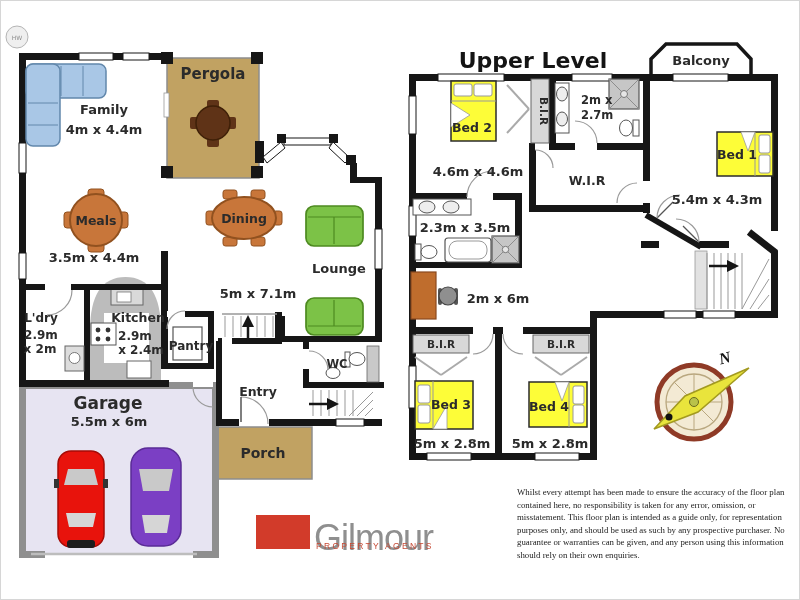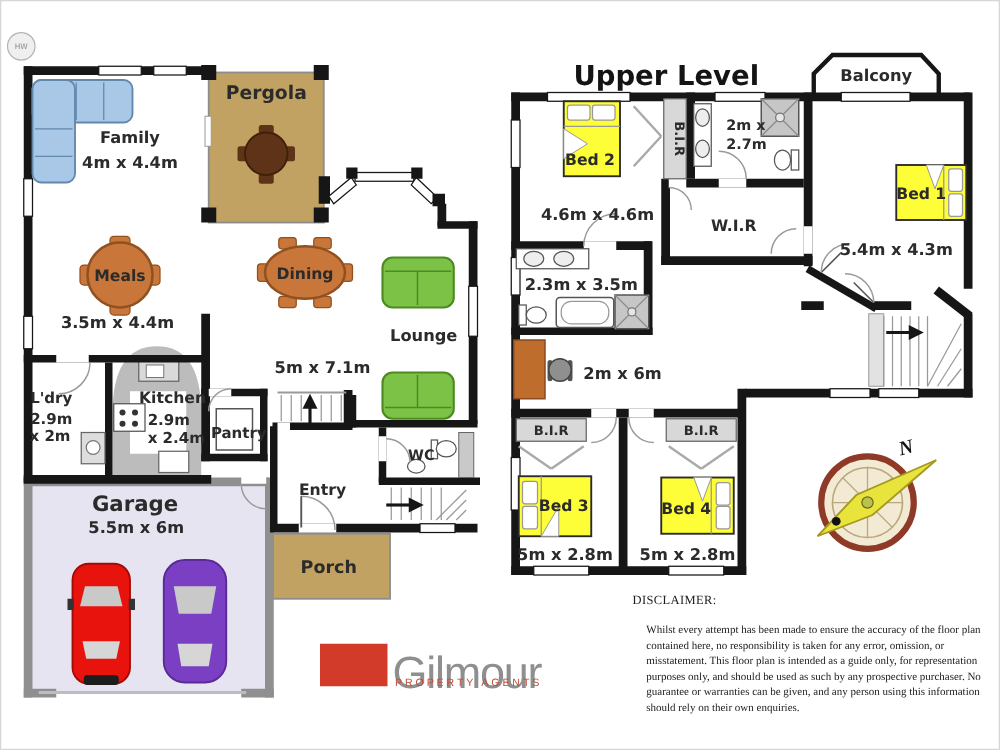--- a/index.html
+++ b/index.html
@@ -433,16 +433,15 @@
   </g>
 </svg>
 
   <div>
     <div class="logo-box" style="background:#d23b2a;"></div>
     <div class="logo-word">Gilmour</div>
     <div class="logo-tag">PROPERTY AGENTS</div>
   </div>
 
   <div class="disc">
-    <h4>DISCLAIMER:</h4>
     <p>Whilst every attempt has been made to ensure the accuracy of the floor plan contained here, no responsibility is taken for any error, omission, or misstatement. This floor plan is intended as a guide only, for representation purposes only, and should be used as such by any prospective purchaser. No guarantee or warranties can be given, and any person using this information should rely on their own enquiries.</p>
   </div>
 </div>
 
 </body></html>

